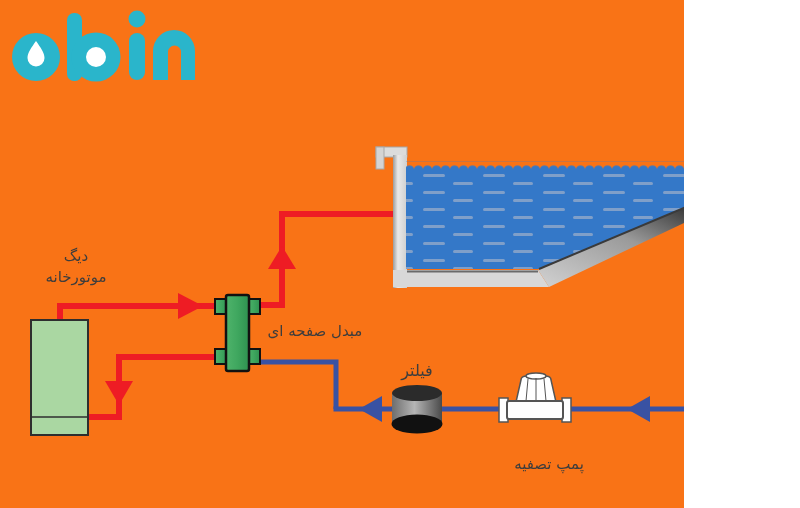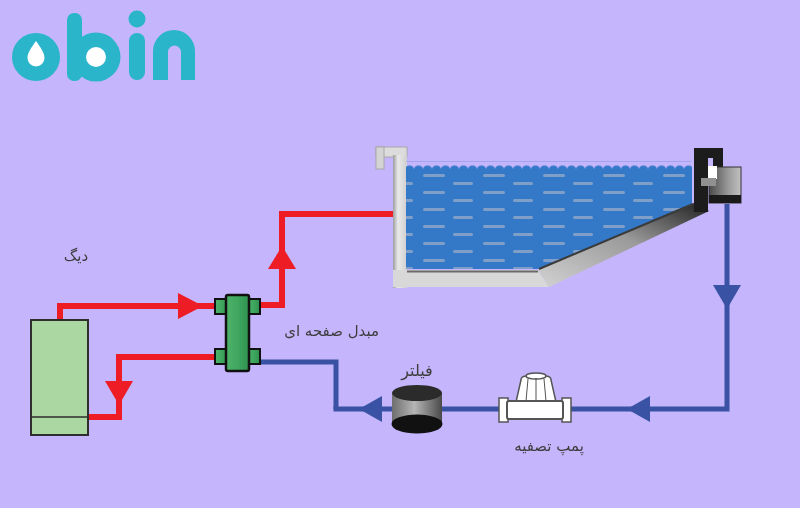--- a/index.html
+++ b/index.html
@@ -1,17 +1,17 @@
 <!DOCTYPE html>
 <html style="--logo: #2ab5cb; --hot-pipe: #ee1c24; --cold-pipe: #3952a3; --water: #3478c8; --water-dash: #7f9fc9; --boiler-fill: #aad7a2; --exchanger-green: #3fa75f; --label-text: #3d3d3d;"><head>
 <meta charset="utf-8">
 <style>
   html,body{margin:0;padding:0;background:#fff;}
   .stage{
-    position:relative;width:800px;height:508px;background:#c4b5fd;overflow:hidden;
+    position:relative;width:684px;height:508px;background:#f97316;overflow:hidden;
     font-family:"DejaVu Sans",sans-serif;
   }
   .abs{position:absolute;}
   .label{
     position:absolute;direction:rtl;text-align:center;
     color:var(--label-text,#3d3d3d);
     font-family:"DejaVu Sans",sans-serif;
     line-height:21px;font-size:15px;font-weight:500;
   }
   
@@ -150,21 +150,22 @@
       <rect x="562" y="398" width="9" height="24"></rect>
       <path d="M516,402 L521,380 Q521,376 527,376 L545,376 Q551,376 551,380 L556,402 Z"></path>
       <ellipse cx="536" cy="376" rx="10" ry="3"></ellipse>
       <path d="M528,379 L526,401 M536,378 L536,401 M544,379 L546,401" stroke-width="1"></path>
       <rect x="507" y="401" width="56" height="18" rx="2" stroke-width="2"></rect>
     </g>
   </svg>
 
   <div class="label" style="left:28px;top:246px;width:96px;">
     <div>دیگ</div>
+    <div>موتورخانه</div>
   </div>
 
-  <div class="label" style="left:251px;top:321px;width:128px;text-align:right;">مبدل صفحه ای</div>
+  <div class="label" style="left:251px;top:321px;width:128px;">مبدل صفحه ای</div>
 
   <div class="label" style="left:387px;top:360px;width:60px;font-size:16px;">فیلتر</div>
 
-  <div class="label" style="left:489px;top:436px;width:120px;">پمپ تصفیه</div>
+  <div class="label" style="left:489px;top:454px;width:120px;">پمپ تصفیه</div>
 
 </div>
 
 </body></html>

